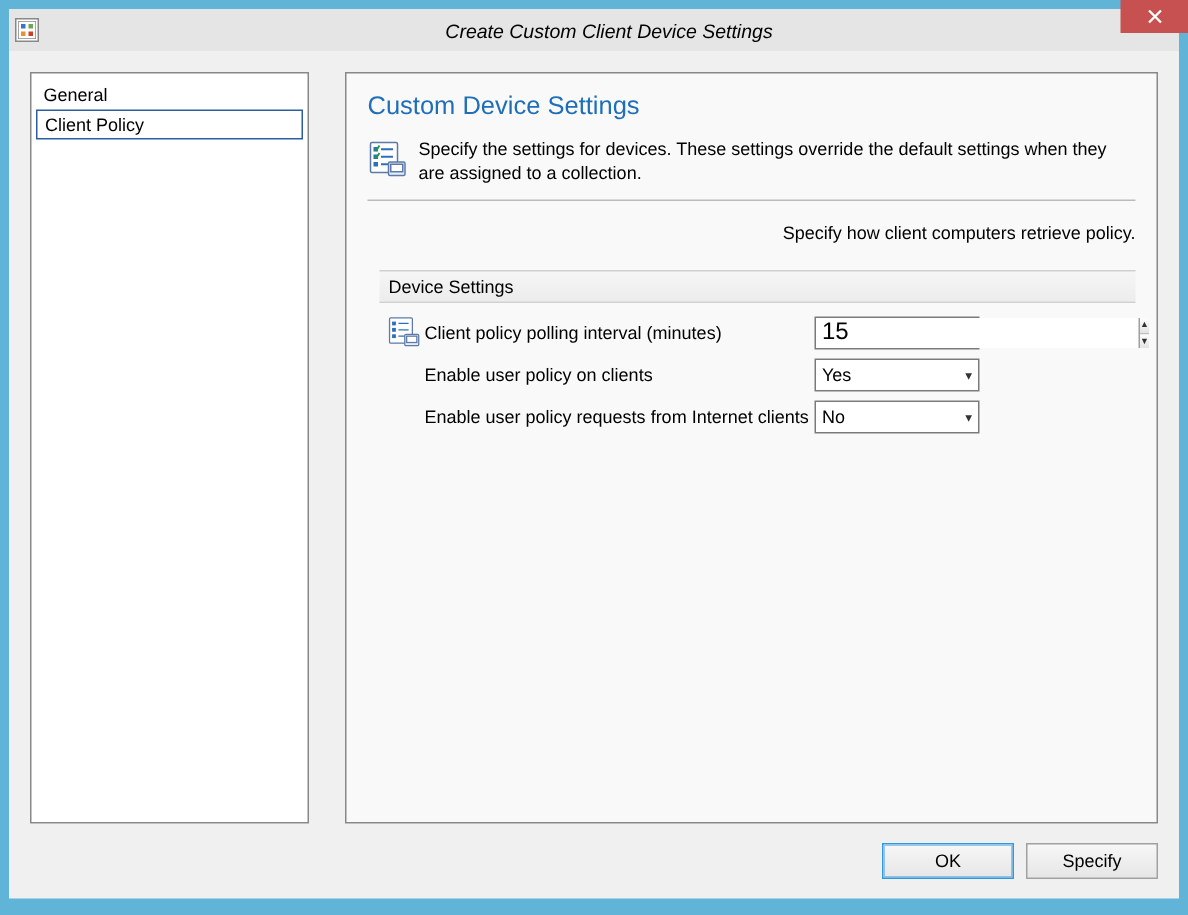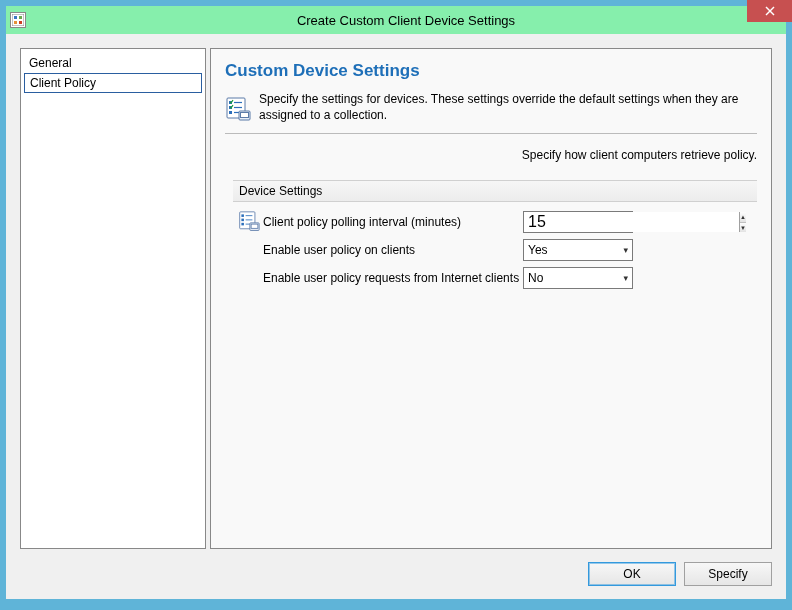--- a/index.html
+++ b/index.html
@@ -16,24 +16,25 @@
     }
     .window {
       width: 792px;
       height: 610px;
       background: #5fb4d8;
       padding: 6px;
       position: relative;
     }
     .titlebar {
       height: 28px;
-      background: #86efac;
+      background: #e5e5e5;
       display: flex;
       align-items: center;
       position: relative;
+      font-style: italic;
     }
     .title-icon {
       width: 16px; height: 16px;
       background: #fff;
       border: 1px solid #888;
       margin-left: 4px;
       display: inline-flex;
       align-items: center;
       justify-content: center;
     }
@@ -61,21 +62,21 @@
     .body {
       background: #f0f0f0;
       height: 565px;
       display: flex;
       flex-direction: column;
       padding: 14px 14px 10px 14px;
     }
     .panels {
       display: flex;
       flex: 1;
-      gap: 4px;
+      gap: 24px;
       min-height: 0;
     }
     .sidebar {
       width: 186px;
       background: #fff;
       border: 1px solid #888;
       padding-top: 4px;
     }
     .sidebar-item {
       padding: 3px 8px;
@@ -90,26 +91,26 @@
     .main {
       flex: 1;
       background: #f9f9f9;
       border: 1px solid #888;
       padding: 10px 14px;
       overflow: hidden;
     }
     .page-heading {
       color: #1e6fb8;
       font-size: 17px;
-      font-weight: 700;
+      font-weight: 400;
       margin: 2px 0 10px 0;
     }
     .desc-row {
       display: flex;
-      align-items: flex-end;
+      align-items: center;
       gap: 8px;
       margin-bottom: 10px;
     }
     .settings-icon {
       width: 26px; height: 26px;
       flex-shrink: 0;
     }
     .desc-text {
       font-size: 12px;
       color: #000;

